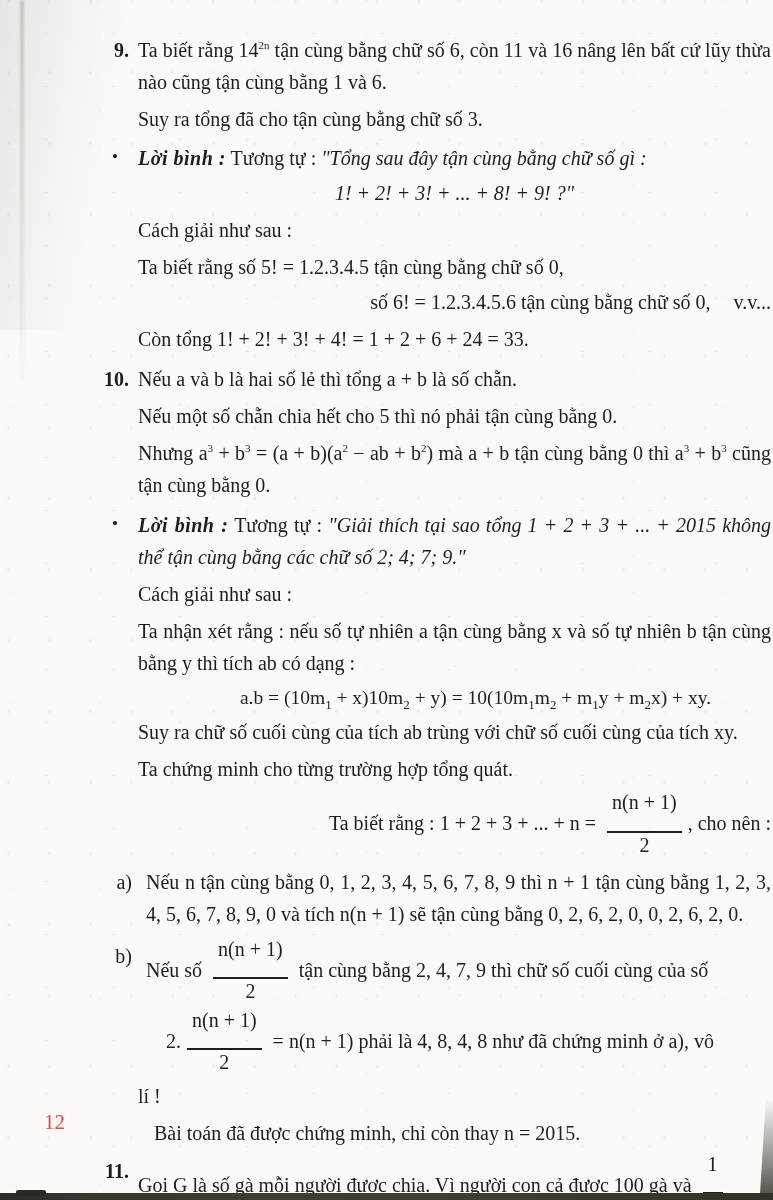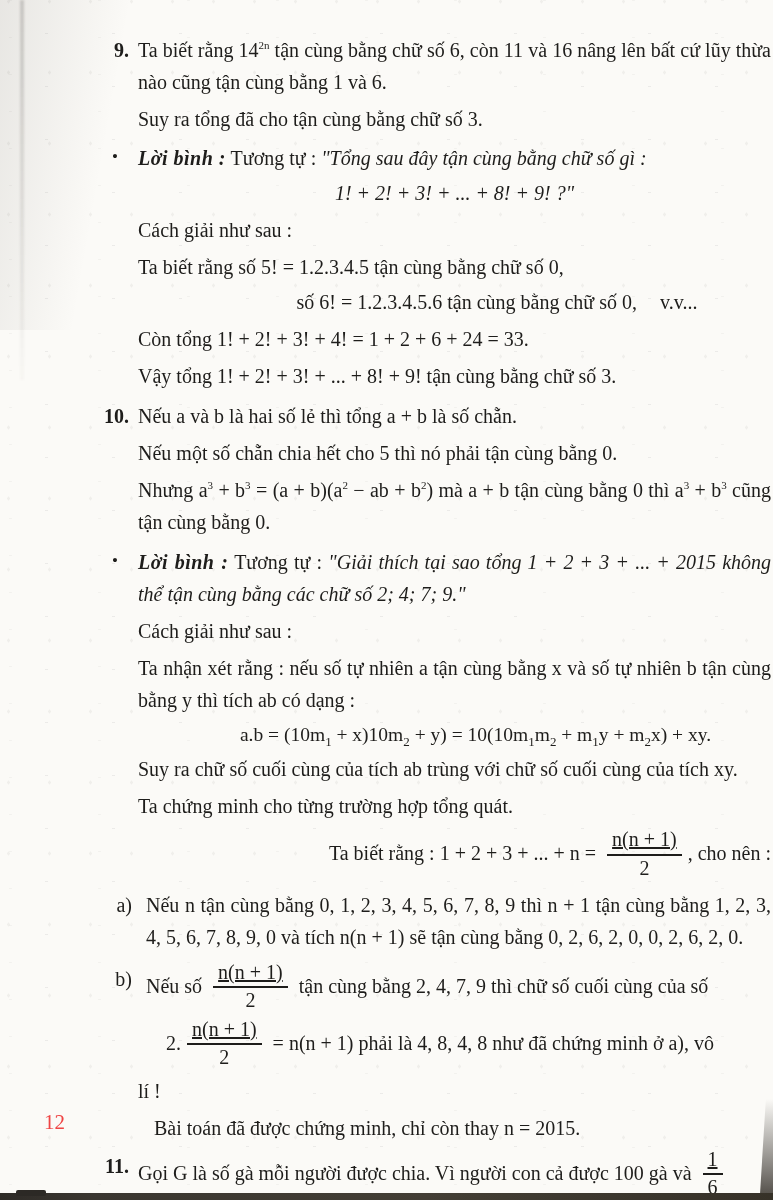--- a/index.html
+++ b/index.html
@@ -60,32 +60,32 @@
   }
   .lb-label{ font-weight:bold; font-style:italic; letter-spacing:.5px; }
   .quote{ font-style:italic; }
   .italic{ font-style:italic; }
   .center{ text-align:center; }
   .mt5{ margin-top:5px; }
   .mt7{ margin-top:7px; }
   .mt8{ margin-top:8px; }
   .mt10{ margin-top:10px; }
   .mt14{ margin-top:6px; }
-  .indent-so6{ padding-left:85px; text-align:center; }
+  .indent-so6{ padding-left:85px; text-align:right; }
   .formula-ab{ padding-left:42px; text-align:center; margin:3px 0; white-space:nowrap; font-size:19.5px; }
   .frac-line{ text-align:right; margin:8px 0 6px; }
   .case{ padding-left:8px; }
   .abnum{ position:absolute; right:100%; padding-right:6px; }
   .indent2{ padding-left:28px; text-align:left; margin:6px 0 4px; }
   .indent1{ padding-left:16px; }
   .frac{
     display:inline-flex; flex-direction:column; align-items:center;
     vertical-align:middle; line-height:1.12; margin:0 6px; position:relative; top:-2px;
   }
-  .frac .num{ border-bottom:2px solid #1e1d1b; padding:0 5px 3px;text-decoration:underline; }
+  .frac .num{ border-bottom:2px solid #1e1d1b; padding:0 5px 17px; }
   .frac .den{ padding-top:1px; }
   sup{ font-size:11px; line-height:0; }
   sub{ font-size:13px; line-height:0; }
   .page-number{
     position:absolute; left:44px; top:1110px; font-size:21px; color:#ef4444;
   }
 </style>
 </head>
 <body>
 
@@ -108,21 +108,20 @@
         <span class="quote">"Tổng sau đây tận cùng bằng chữ số gì :</span>
       </div>
       <div class="para center italic">1! + 2! + 3! + ... + 8! + 9! ?"</div>
       <div class="para mt5">Cách giải như sau :</div>
       <div class="para mt5">Ta biết rằng số 5! = 1.2.3.4.5 tận cùng bằng chữ số 0,</div>
       <div class="para indent-so6">
         <span>số 6! = 1.2.3.4.5.6 tận cùng bằng chữ số 0,</span>
         <span style="margin-left:18px">v.v...</span>
       </div>
       <div class="para mt5">Còn tổng 1! + 2! + 3! + 4! = 1 + 2 + 6 + 24 = 33.</div>
-      <div class="para mt5">Vậy tổng 1! + 2! + 3! + ... + 8! + 9! tận cùng bằng chữ số 3.</div>
     </section>
 
     <section class="mt8" style="display:block">
       <div class="para mt8">
         <span class="pnum">10.</span>
         <span>Nếu a và b là hai số lẻ thì tổng a + b là số chẵn.</span>
       </div>
       <div class="para mt5">Nếu một số chẵn chia hết cho 5 thì nó phải tận cùng bằng 0.</div>
       <div class="para mt5">Nhưng a<sup>3</sup> + b<sup>3</sup> = (a + b)(a<sup>2</sup> − ab + b<sup>2</sup>) mà a + b tận cùng bằng 0 thì a<sup>3</sup> + b<sup>3</sup> cũng tận cùng bằng 0.</div>
       <div class="para mt8">

